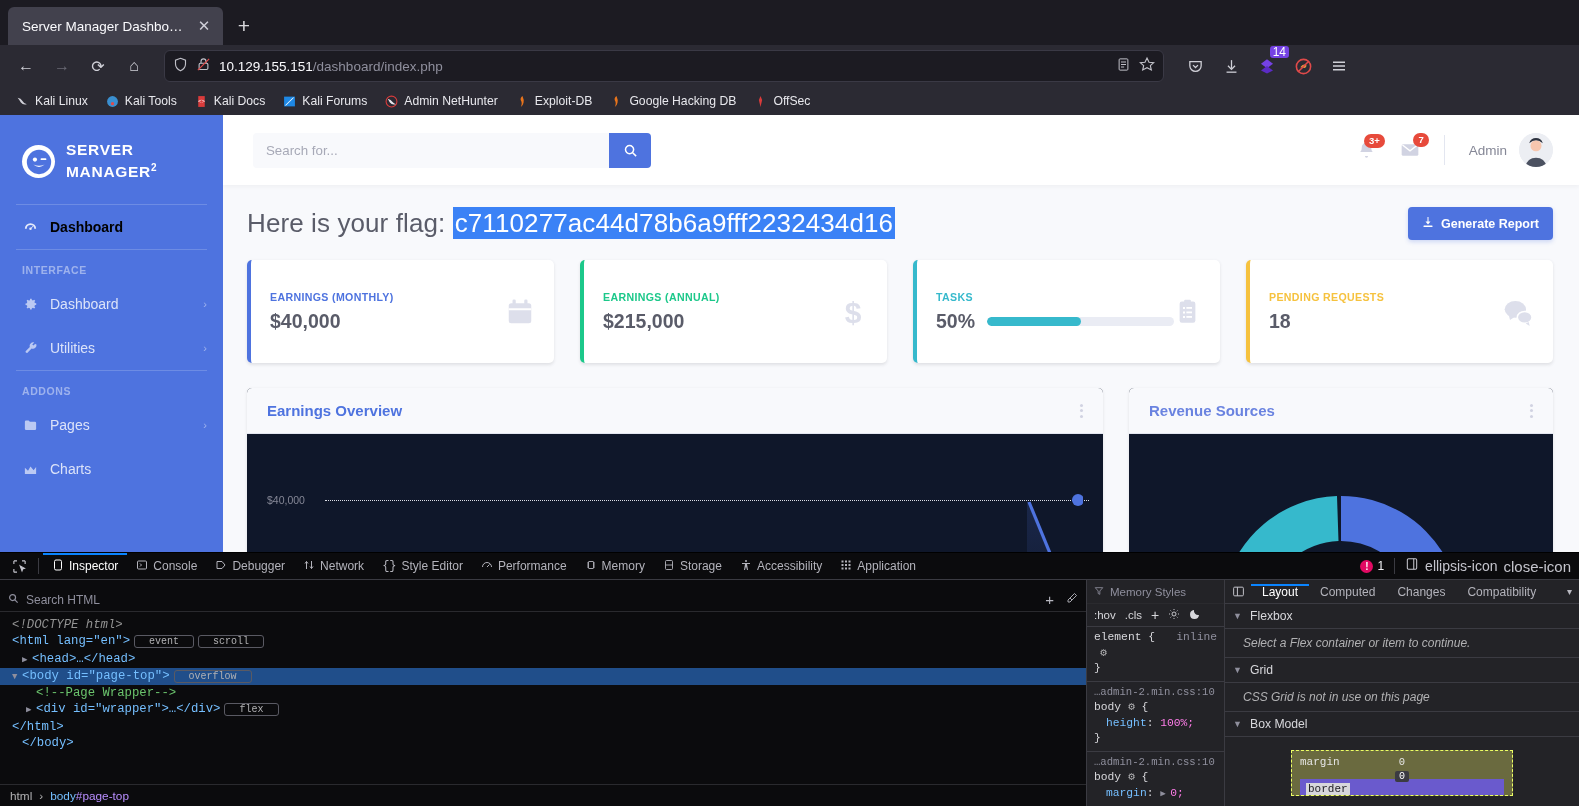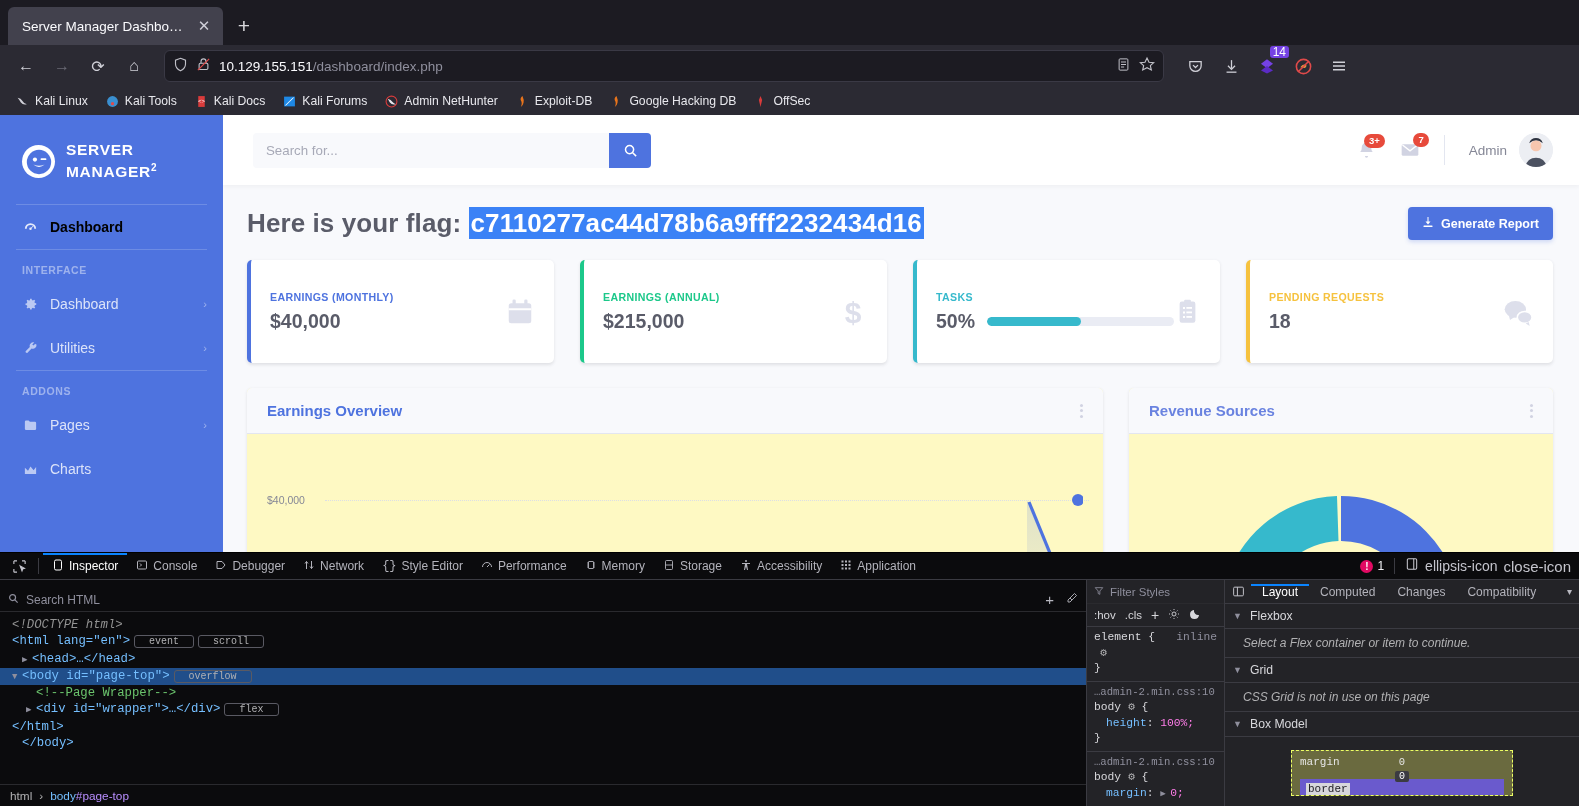--- a/index.html
+++ b/index.html
@@ -67,21 +67,21 @@
   .topbar-right { margin-left:auto; display:flex; align-items:center; gap:24px; }
   .tb-icon { position:relative; color:#d1d3e2; display:flex; align-items:center; }
   .tb-badge { position:absolute; top:-7px; right:-9px; background:#e74a3b; color:#fff; font-size:9.5px; font-weight:700; border-radius:9px; padding:1px 5px; line-height:12px;}
   .tb-sep { width:1px; height:30px; background:#e3e6f0; }
   .tb-user { display:flex; align-items:center; gap:12px; }
   .tb-user .nm { color:#858796; font-size:13.5px; }
   .avatar { width:34px; height:34px; border-radius:50%; overflow:hidden; background:#eceef3; }
 
   .page { padding: 22px 26px 0 24px; overflow:hidden; flex:1; }
   .page-head { display:flex; align-items:center; margin-bottom:20px; }
-  .flag-line { font-size:26px; color:#5a5c69; font-weight:700; letter-spacing:.1px; }
+  .flag-line { font-size:26px; color:#5a5c69; font-weight:400; letter-spacing:.1px; }
   .flag-val { background:#3b82f6; color:#fff; padding:1px 2px; }
   .gen-report {
     margin-left:auto; background:#4e73df; color:#fff; font-size:12.5px; font-weight:600;
     padding: 9px 14px; border-radius:4px; display:flex; align-items:center; gap:7px;
     box-shadow:0 2px 4px rgba(78,115,223,.25); border:none; font-family:inherit;
   }
 
   .cards { display:flex; gap:26px; margin-bottom:25px; }
   .card {
     flex:1; background:#fff; border-radius:5px; box-shadow:0 .12rem .2rem rgba(58,59,69,.12);
@@ -89,21 +89,21 @@
   }
   .card .label { font-size:10.6px; font-weight:700; letter-spacing:.35px; color:#4e73df; margin-bottom:7px; }
   .card .value { font-size:19.5px; font-weight:700; color:#5a5c69; }
   .card .cicon { margin-left:auto; color:#dddfeb; font-size:30px; display:flex; align-items:center;}
   .card-body { flex:1; }
   .progress-row { display:flex; align-items:center; gap:12px; }
   .progress { flex:1; height:9px; background:#eaecf4; border-radius:5px; overflow:hidden; max-width:203px; }
   .progress .bar { height:100%; background:#36b9cc; border-radius:5px; }
 
   .charts { display:flex; gap:26px; }
-  .chart-card { background:#fef9c3; border-radius:5px; box-shadow:0 .12rem .2rem rgba(58,59,69,.12); overflow:hidden; }
+  .chart-card { background:#0f172a; border-radius:5px; box-shadow:0 .12rem .2rem rgba(58,59,69,.12); overflow:hidden; }
   .chart-card.wide { flex: 0 0 856px; }
   .chart-card.narrow { flex:1; }
   .chart-head { background:#f8f9fc; border-bottom:1px solid #e3e6f0; padding: 14px 20px; display:flex; align-items:center; }
   .chart-title { font-size:15px; font-weight:700; color:#4e73df; }
   .kebab { margin-left:auto; color:#d1d3e2; display:flex; flex-direction:column; gap:2.5px; }
   .kebab i { width:3px; height:3px; border-radius:50%; background:#d1d3e2; display:block; }
   .chart-body { padding: 22px 20px 0; height:190px; position:relative; }
   .ylabel { position:absolute; left:20px; top:60px; font-size:10.5px; color:#858796; }
   .gridline { position:absolute; left:78px; right:14px; top:66px; border-top:1px dotted #dcdee6; }
 
@@ -690,21 +690,21 @@
           <span>›</span>
           <span class="c2"><span>body</span><span class="hash">#page-top</span></span>
         </div>
       </div>
 
       <div class="dt-styles">
         <div class="filter-row">
           <span><svg width="10" height="10" viewBox="0 0 24 24" fill="none" stroke="#8f8f9d" stroke-width="2">
                 <polygon points="3,4 21,4 14,12 14,20 10,18 10,12"></polygon>
               </svg></span>
-          <span>Filter Styles</span>
+          <span>Memory Styles</span>
         </div>
         <div class="pseudo-row">
           <span>:hov</span>
           <span>.cls</span>
           <span style="font-size:14px;">+</span>
           <span><svg width="12" height="12" viewBox="0 0 24 24" fill="none" stroke="#d7d7db" stroke-width="1.8">
                 <circle cx="12" cy="12" r="4"></circle>
                 <path d="M12 2v2M12 20v2M2 12h2M20 12h2M5 5l1.5 1.5M17.5 17.5L19 19M19 5l-1.5 1.5M6.5 17.5L5 19"></path>
               </svg></span>
           <span><svg width="12" height="12" viewBox="0 0 24 24" fill="#d7d7db">

